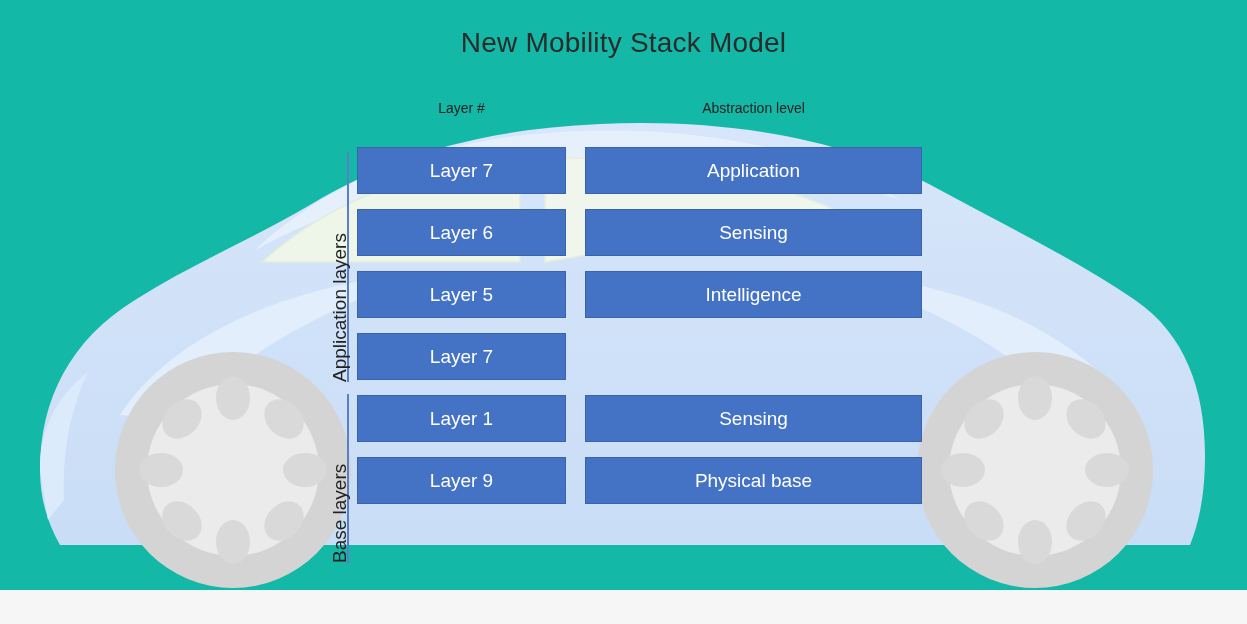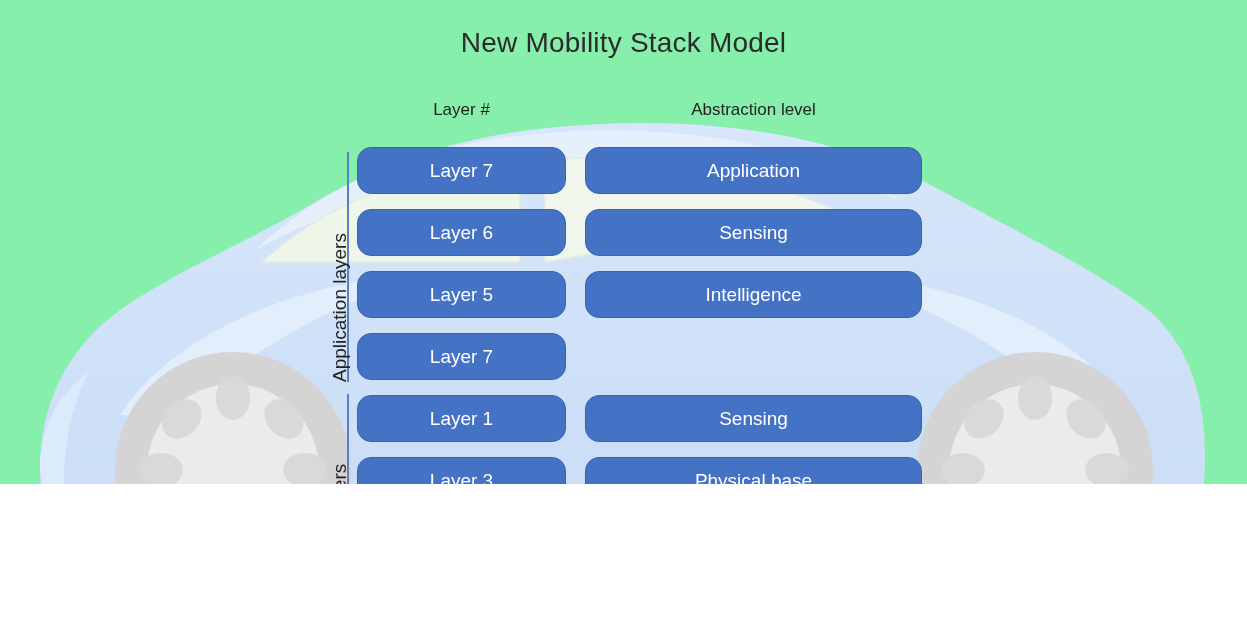--- a/index.html
+++ b/index.html
@@ -6,22 +6,22 @@
     margin: 0;
     padding: 0;
     background: #ffffff;
   }
   body {
     font-family: "Liberation Sans", sans-serif;
   }
   #canvas {
     position: relative;
     width: 1247px;
-    height: 484px;
-    background: #86efac;
+    height: 624px;
+    background: #14b8a6;
     overflow: hidden;
   }
 
   
   #car-art {
     position: absolute;
     left: 0;
     top: 0;
     width: 1247px;
     height: 624px;
@@ -37,21 +37,21 @@
     text-align: center;
     font-size: 28px;
     color: #2b2b2b;
     letter-spacing: 0.2px;
     white-space: nowrap;
   }
 
   
   .col-header {
     position: absolute;
-    font-size: 17px;
+    font-size: 14px;
     color: #222222;
     white-space: nowrap;
     text-align: center;
   }
   #header-layer-num {
     left: 357px;
     top: 100px;
     width: 209px;
   }
   #header-abstraction {
@@ -92,21 +92,21 @@
     display: flex;
     align-items: stretch;
     height: 47px;
     margin-bottom: 15px;
   }
   .stack-row:last-child { margin-bottom: 0; }
 
   .bar {
     background: #4472c4;
     border: 1px solid #3a63ac;
-    border-radius: 14px;
+    border-radius: 0;
     color: #ffffff;
     display: flex;
     align-items: center;
     justify-content: center;
     font-size: 19px;
     box-sizing: border-box;
     white-space: nowrap;
   }
   .bar-layer {
     width: 209px;
@@ -238,19 +238,19 @@
     </div>
 
 
     <div class="stack-row">
       <div class="bar bar-layer">Layer 1</div>
       <div class="bar-spacer"></div>
       <div class="bar bar-abstraction">Sensing</div>
     </div>
 
     <div class="stack-row">
-      <div class="bar bar-layer">Layer 3</div>
+      <div class="bar bar-layer">Layer 9</div>
       <div class="bar-spacer"></div>
       <div class="bar bar-abstraction">Physical base</div>
     </div>
 
   </div>
 </div>
 
 </body></html>

